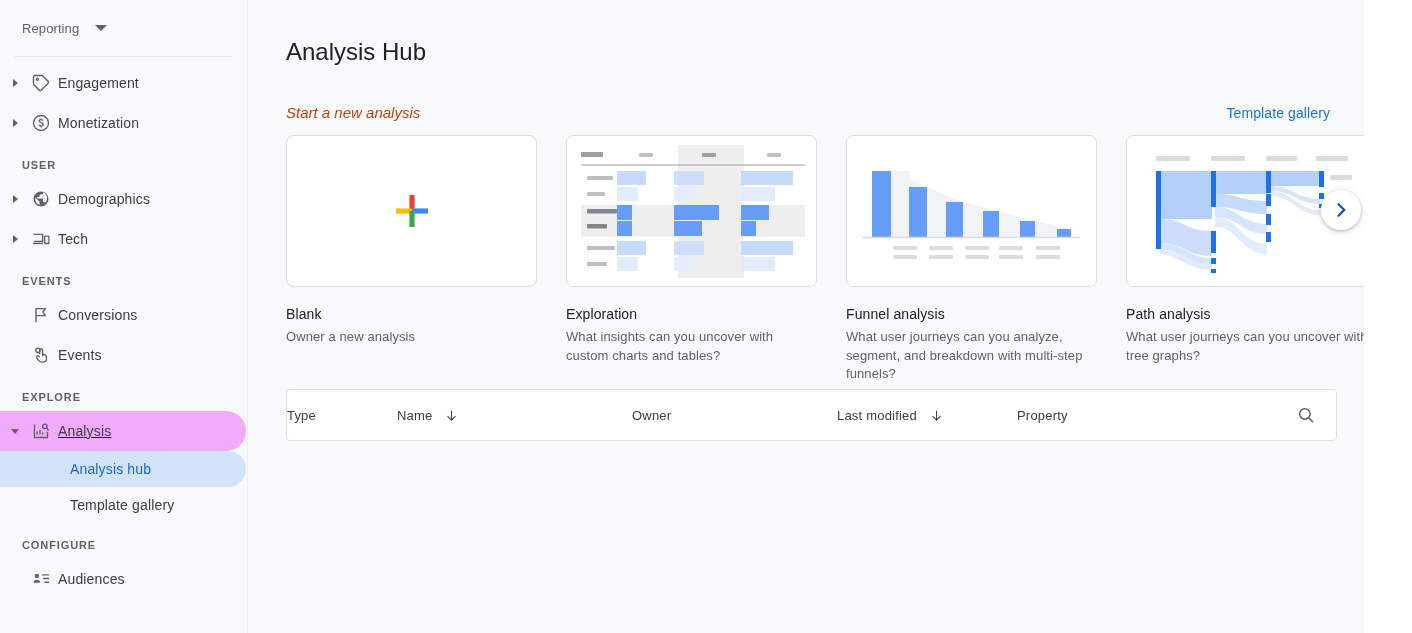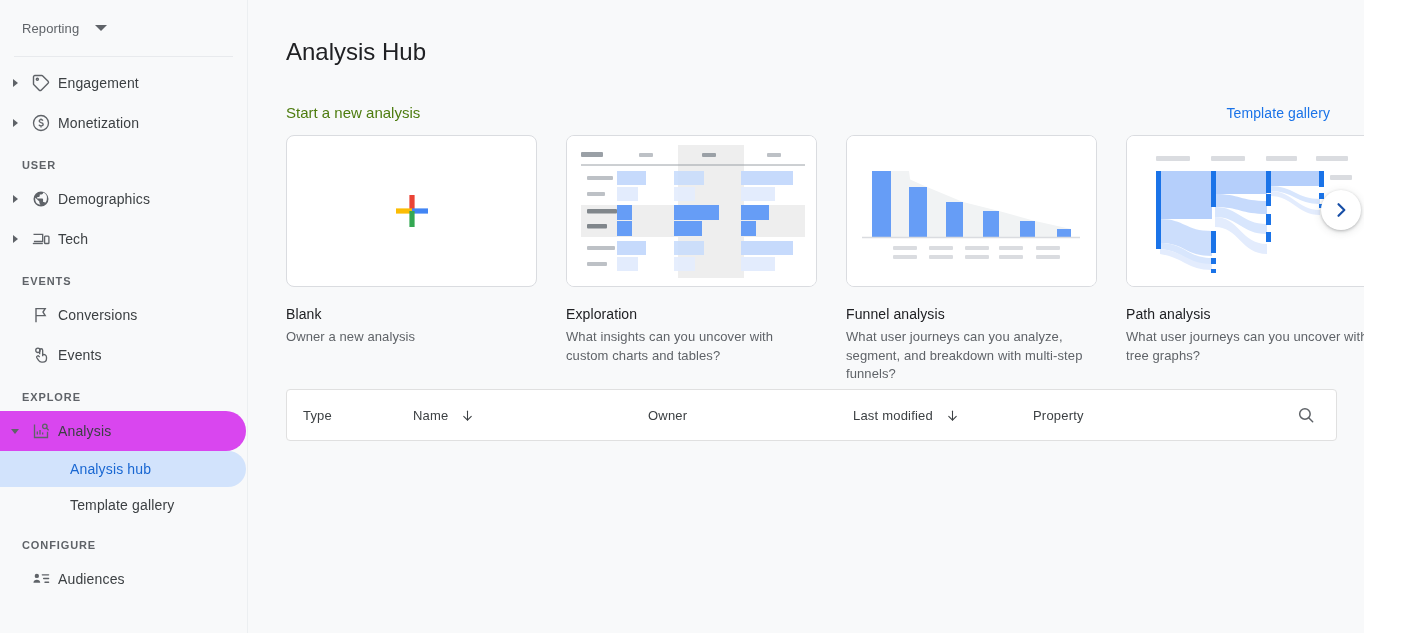--- a/index.html
+++ b/index.html
@@ -68,23 +68,24 @@
   .nav-item .ic {
     width: 34px; flex: 0 0 34px;
     display: flex; align-items: center; justify-content: center;
     color: #5f6368;
   }
   .nav-item .txt {
     font-size: 14px; color: #3c4043; letter-spacing: .15px;
   }
   .nav-item.no-arrow .arrow { visibility: hidden; }
   .nav-item.selected-parent {
-    background: #d946ef;
+    background: #f0abfc;
     border-radius: 0 20px 20px 0;
     width: 246px;
+    text-decoration: underline;
   }
   .sub-item {
     display: flex; align-items: center; height: 36px;
     padding-left: 70px; cursor: pointer;
     border-radius: 0 20px 20px 0;
     width: 246px;
     font-size: 14px; color: #3c4043; letter-spacing: .15px;
   }
   .sub-item.active {
     background: #d2e3fc; color: #1967d2; font-weight: 500;
@@ -96,21 +97,21 @@
     position: relative; overflow: hidden;
   }
   .page-title {
     font-size: 24px; color: #202124; font-weight: 400;
     padding: 22px 0 0 38px; letter-spacing: 0px;
   }
   .section-row {
     display: flex; align-items: baseline; justify-content: space-between;
     padding: 22px 34px 0 38px;
   }
-  .section-title { font-size: 15px; color: #4d7c0f; }
+  .section-title { font-size: 15px; color: #c2410c; font-style: italic; }
   .template-link {
     font-size: 14px; color: #1a73e8; cursor: pointer; letter-spacing: .1px;
   }
 
   .cards-viewport {
     margin-top: 14px; padding-left: 38px;
     position: relative;
     width: 1164px; height: 230px;
   }
   .cards-strip { display: flex; gap: 29px; }
@@ -155,21 +156,21 @@
     border: 1px solid #e0e0e0;
     border-radius: 4px;
     height: 52px;
     display: flex; align-items: center;
     position: relative;
   }
   .th {
     font-size: 13px; color: #3c4043; letter-spacing: .2px;
     display: flex; align-items: center; gap: 12px;
   }
-  .th-type { margin-left: 16px; width: 110px; }
+  .th-type { width: 110px; }
   .th-name { width: 235px; }
   .th-owner { width: 205px; }
   .th-mod { width: 180px; }
   .th-prop { flex: 1; }
   .sort-arrow { color: #3c4043; display: inline-flex; }
   .search-icon-btn {
     margin-right: 18px; cursor: pointer;
     display: flex; align-items: center; justify-content: center;
     width: 24px; height: 24px; color: #5f6368;
   }

